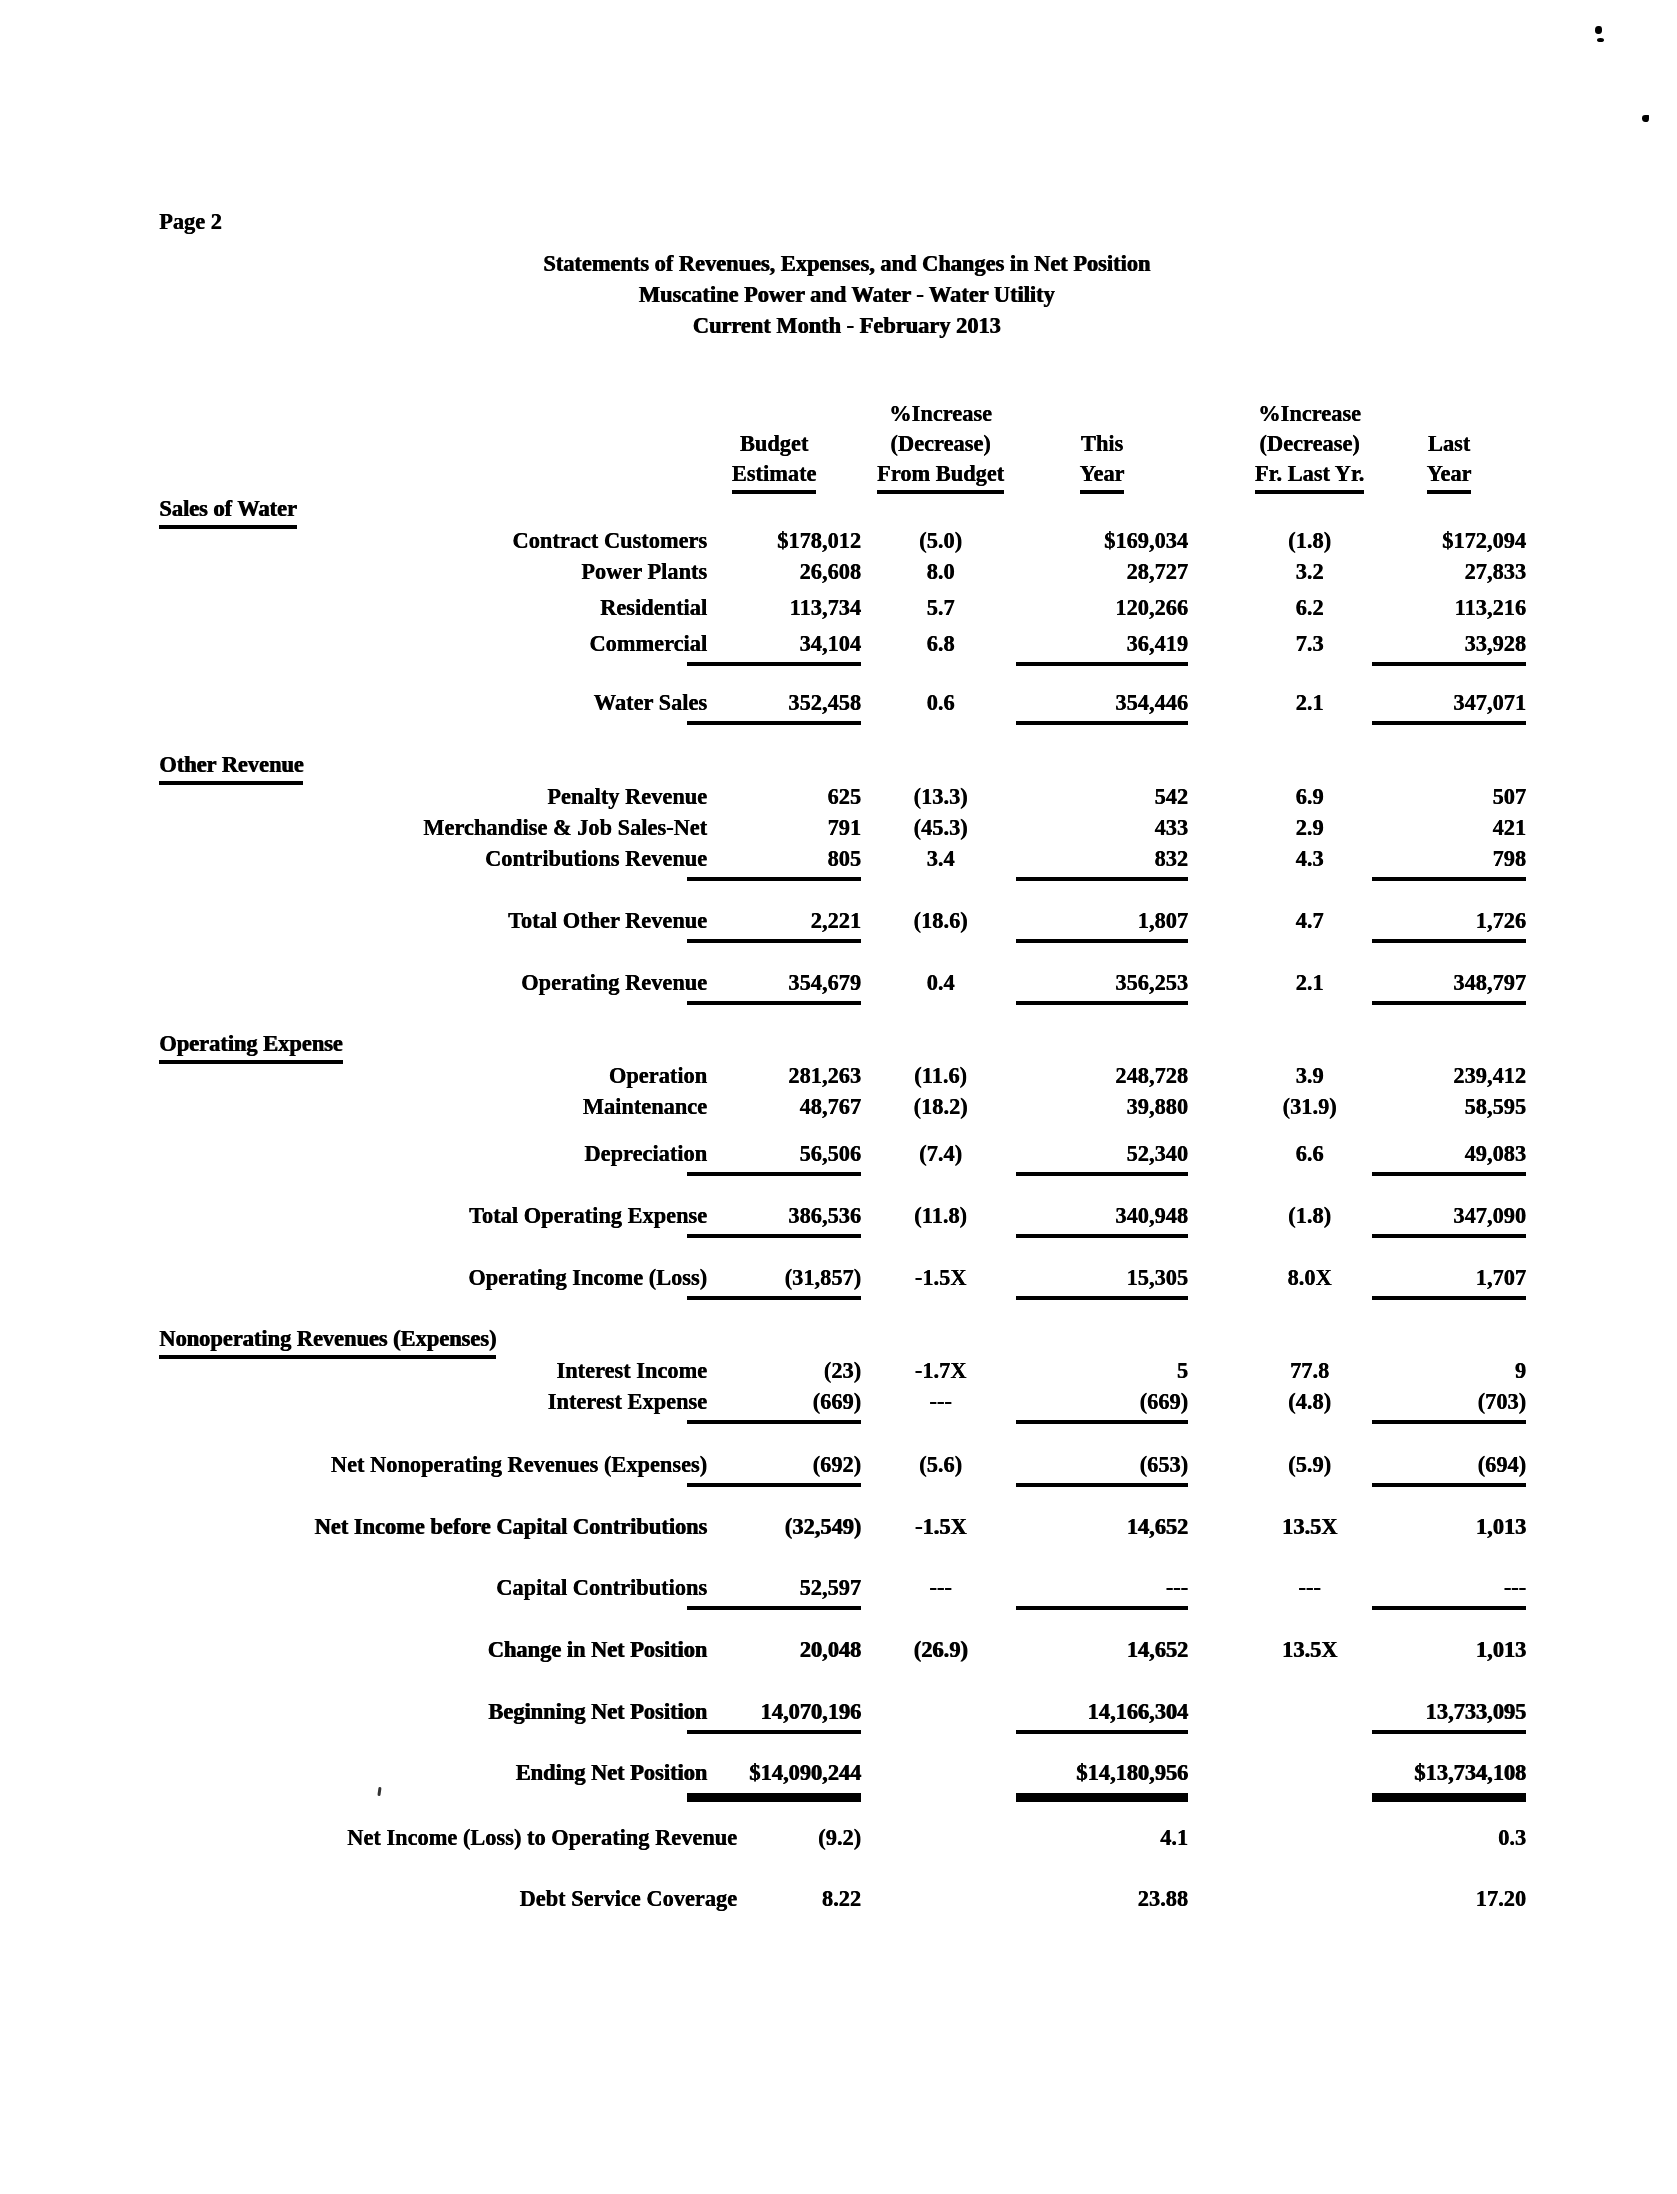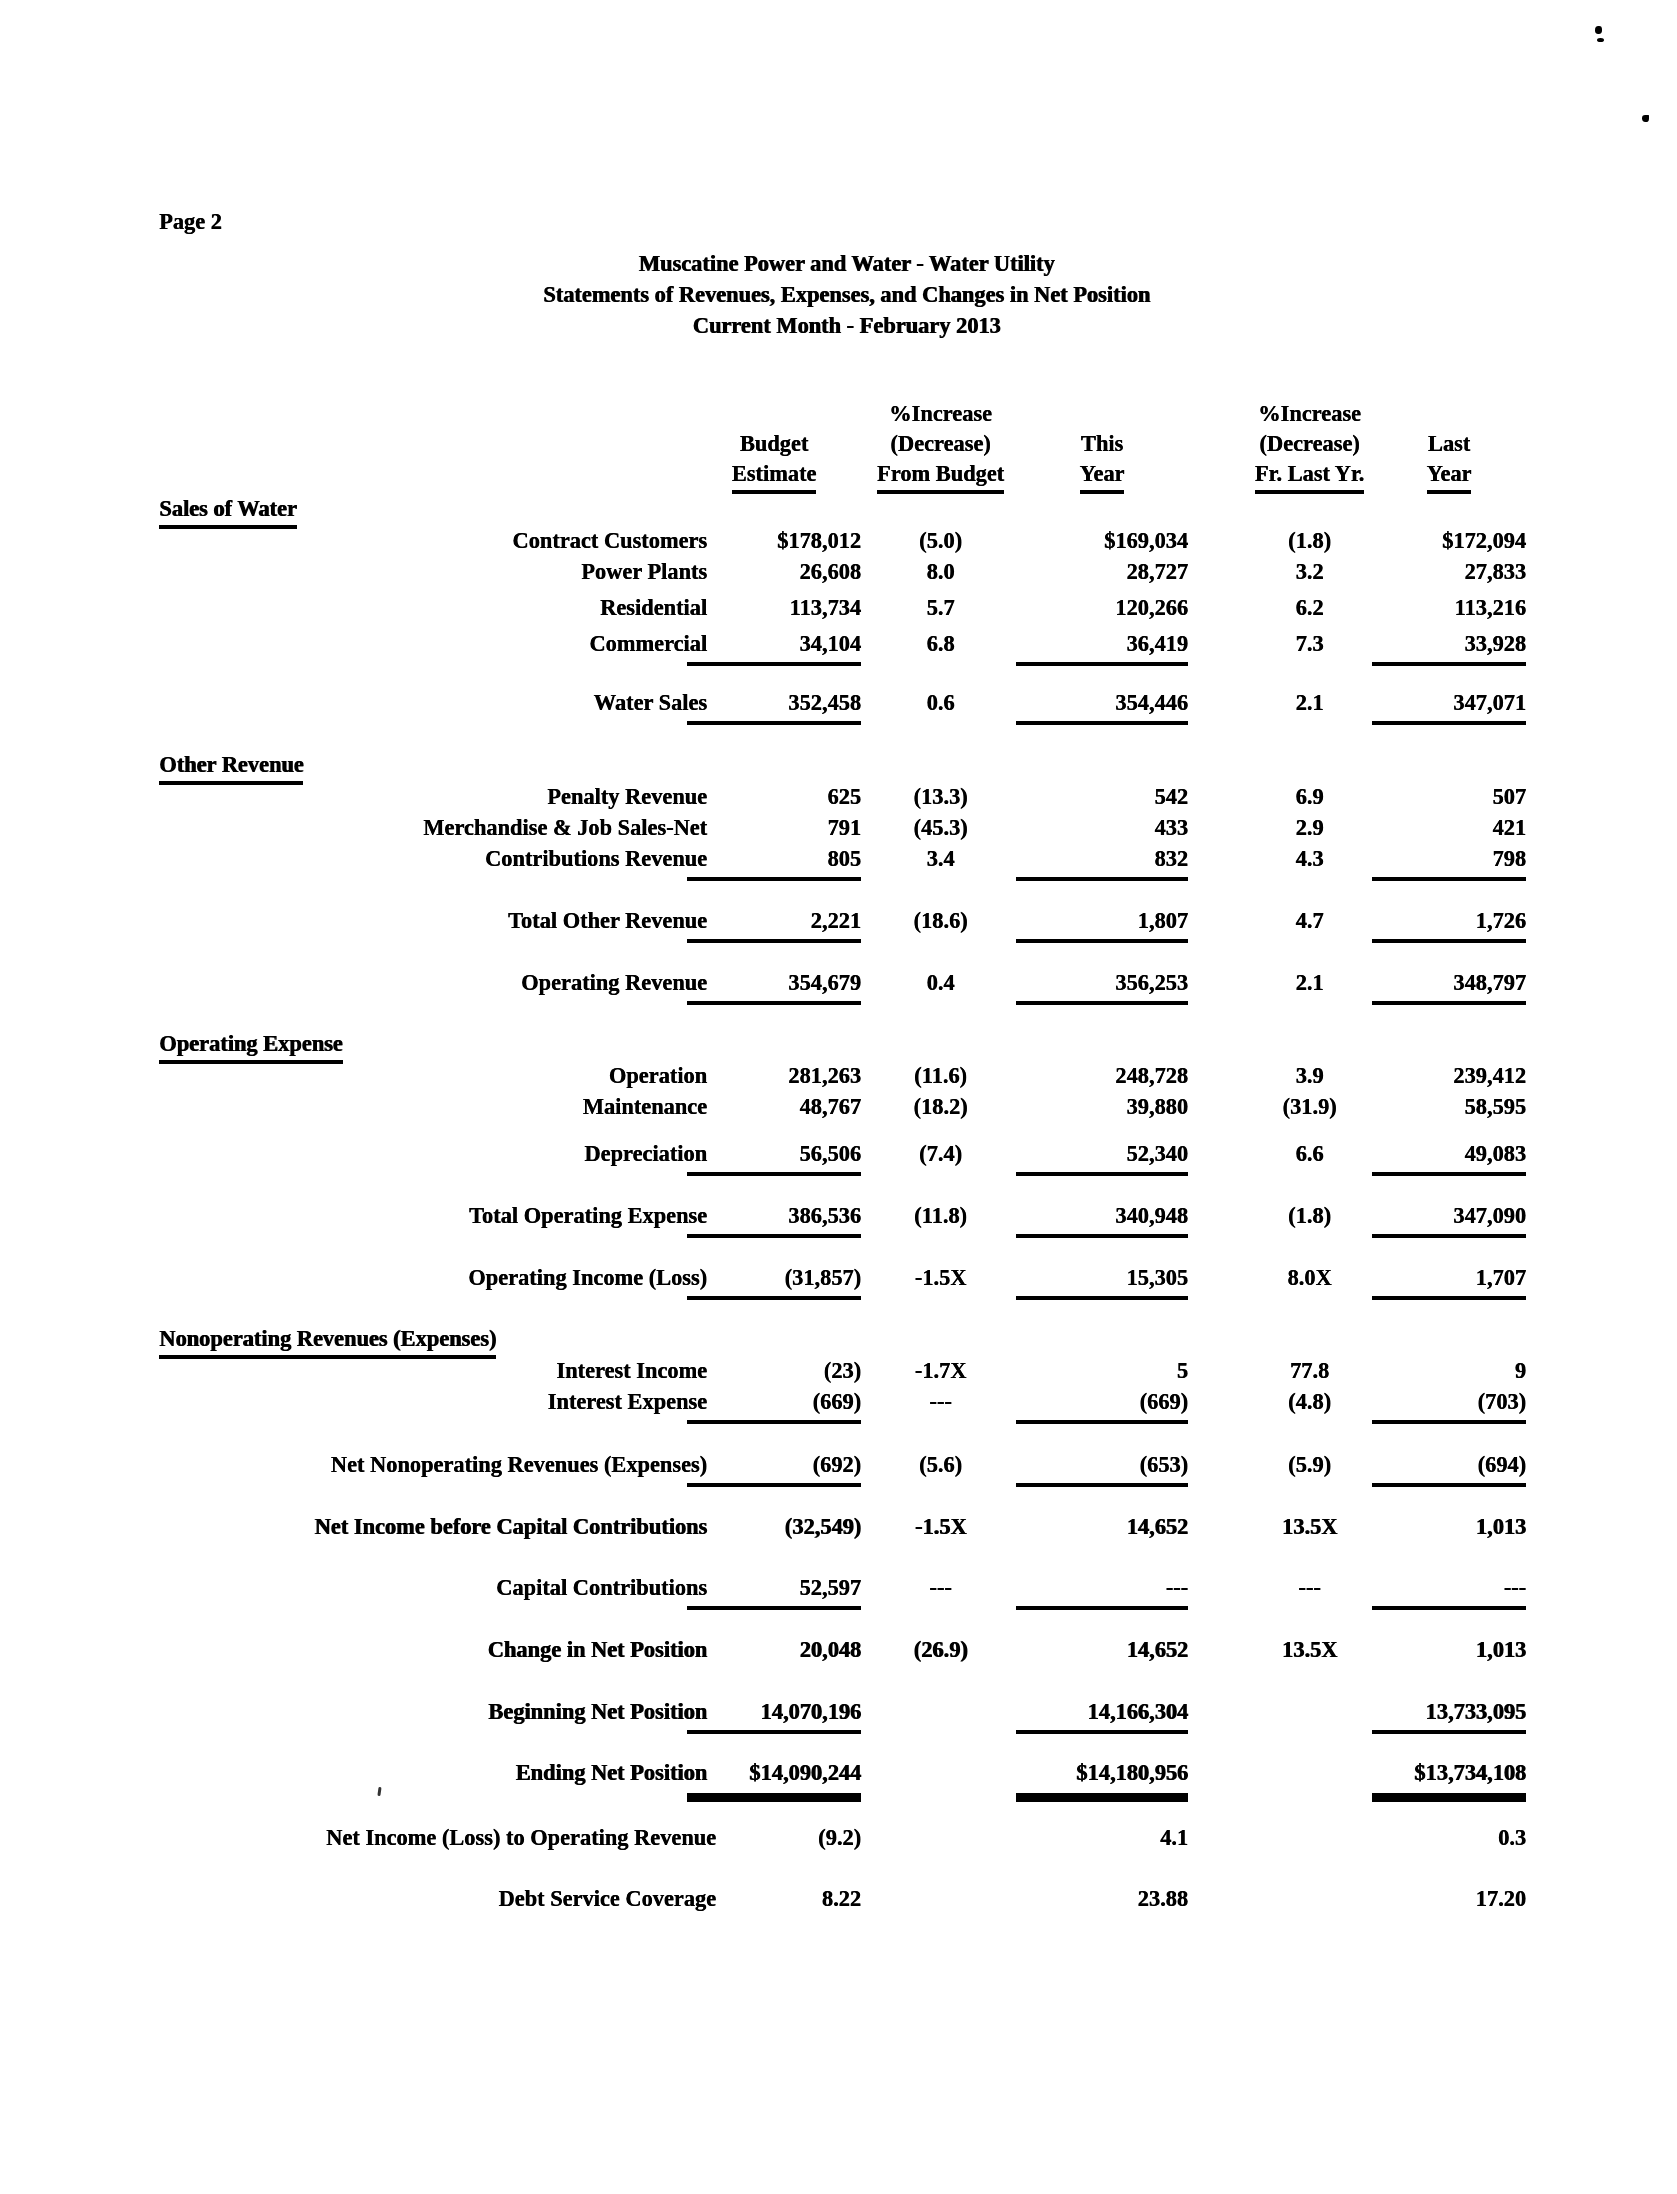--- a/index.html
+++ b/index.html
@@ -26,21 +26,21 @@
   .c2 { left:707px; width:149px; text-align:center; }
   .c3 { left:857px; width:172px; text-align:right; }
   .c4 { left:1088px; width:125px; text-align:center; }
   .c5 { left:1213px; width:154px; text-align:right; }
   .hc { text-align:center; }
   .hu, .hu2 { display:inline-block; border-bottom:4.5px solid #000; padding-bottom:2px; }
   .hrow { height:32px; line-height:28px; }
   .row { height:31px; }
   .row.u, .row.du { height:42px; }
   .lab { position:absolute; left:0; width:548px; white-space:nowrap; line-height:28px;text-align:right; }
-  .ind .lab { left:9px; }
+  .ind .lab { left:30px; }
   .row.u .c1, .row.u .c3, .row.u .c5,
   .row.du .c1, .row.du .c3, .row.du .c5 {
     border-bottom:4.5px solid #000; padding-bottom:4px;
   }
   .row.du .c1, .row.du .c3, .row.du .c5 { padding-bottom:6px; }
   .row.du .c1::after, .row.du .c3::after, .row.du .c5::after {
     content:""; position:absolute; left:0; right:0; bottom:-8.5px; height:4.5px; background:#000;
   }
   .xb { text-shadow:0.8px 0 0 #000; }
   .speck { position:absolute; background:#000; }
@@ -55,22 +55,22 @@
 <div class="page">
 
   <div class="speck spk-a"></div>
   <div class="speck spk-b"></div>
   <div class="speck spk-c"></div>
   <div class="speck spk-d"></div>
 
   <div class="pagenum">Page 2</div>
 
   <div class="title xb">
+    <div>Statements of Revenues, Expenses, and Changes in Net Position</div>
     <div>Muscatine Power and Water - Water Utility</div>
-    <div>Statements of Revenues, Expenses, and Changes in Net Position</div>
     <div>Current Month - February 2013</div>
   </div>
 
   <div class="headrow h1">
     <div class="cell c2 hc">%Increase</div>
     <div class="cell c4 hc">%Increase</div>
   </div>
   <div class="headrow h2">
     <div class="cell c1 hc">Budget</div>
     <div class="cell c2 hc">(Decrease)</div>

